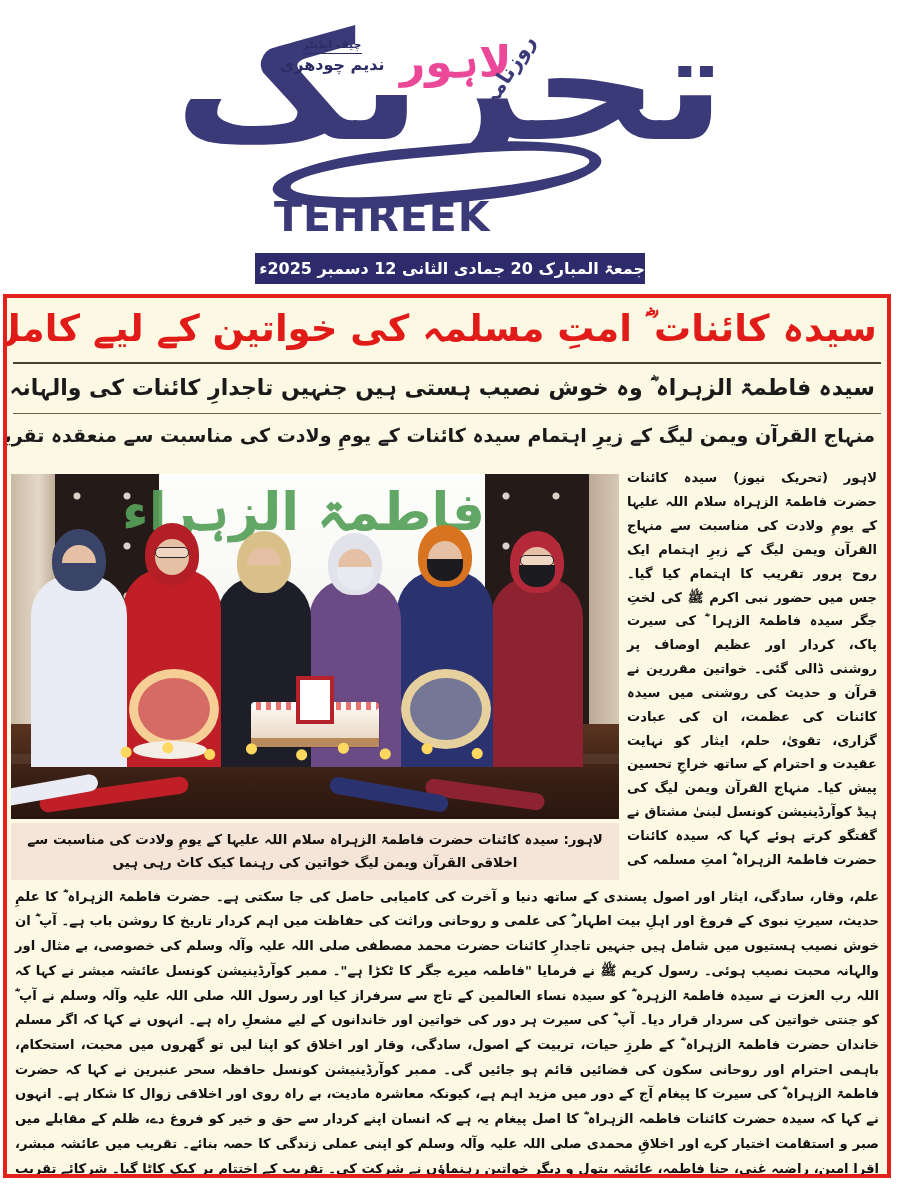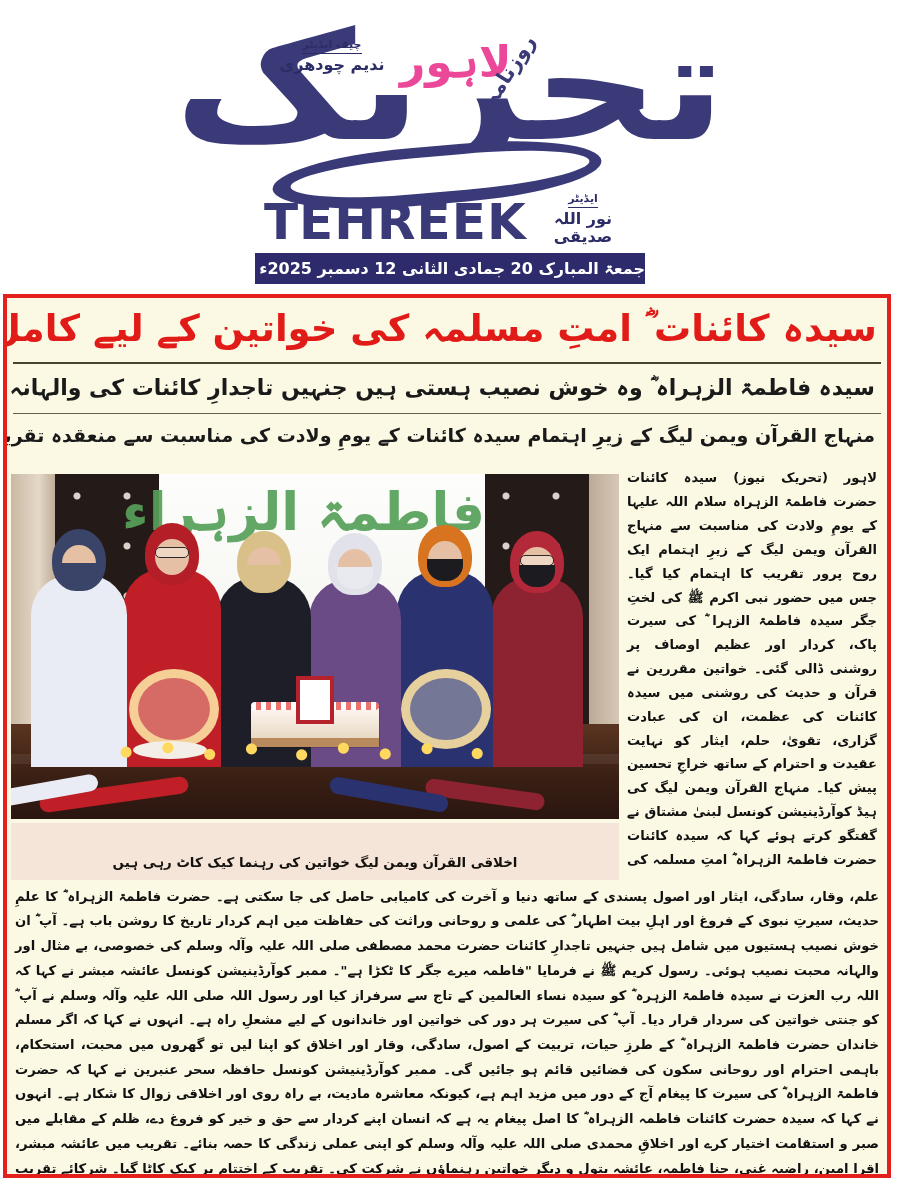--- a/index.html
+++ b/index.html
@@ -64,25 +64,25 @@
     width: 300px;
     height: 36px;
     border-radius: 50%/60%;
     background: #ffffff;
     transform: rotate(-5deg);
     z-index: 2;
   }
 
   .tehreek-latin {
     position: absolute;
-    left: 264px;
+    left: 274px;
     top: 193px;
     font-family: "DejaVu Sans", sans-serif;
     font-weight: bold;
-    font-size: 50px;
+    font-size: 41px;
     letter-spacing: 1px;
     color: #3b3a78;
     direction: ltr;
     z-index: 4;
   }
 
   .mast-label {
     position: absolute;
     direction: rtl;
     color: #2c2c66;
@@ -439,24 +439,20 @@
     <div class="logo-swoosh2"></div>
 
     <div class="city-word">لاہور</div>
     <div class="daily-word">روزنامہ</div>
 
     <div class="mast-label chief-editor">
       <span class="tiny">چیف ایڈیٹر</span>
       <span class="nm">ندیم چودھری</span>
     </div>
 
-    <div class="mast-label editor-right">
-      <span class="tiny">ایڈیٹر</span>
-      <span class="nm">نور اللہ صدیقی</span>
-    </div>
 
     <div class="tehreek-latin">TEHREEK</div>
   </div>
 
   <div class="datebar">جمعۃ المبارک 20 جمادی الثانی 12 دسمبر 2025ء 28 مگھر 2081 ب</div>
 </div>
 
 <div class="article">
 
   <div class="headline-main">سیدہ کائنات ؓ امتِ مسلمہ کی خواتین کے لیے کامل رول ماڈل ہیں: لبنیٰ مشتاق</div>
@@ -528,21 +524,21 @@
         <div class="ph-table"></div>
         <div class="deco left"></div>
         <div class="deco right"></div>
         <div class="plate"></div>
         <div class="cake"></div>
         <div class="cake-plaque"></div>
         <div class="lights"></div>
       </div>
 
       <div class="caption">
-        <br>
+        <span>لاہور: سیدہ کائنات حضرت فاطمۃ الزہراہ سلام اللہ علیہا کے یومِ ولادت کی مناسبت سے</span><br>
         <span>اخلاقی القرآن ویمن لیگ خواتین کی رہنما کیک کاٹ رہی ہیں</span>
       </div>
     </div>
   </div>
 
   <div class="body-wrap">
     <div class="body-text">
       <p>علم، وقار، سادگی، ایثار اور اصول پسندی کے ساتھ دنیا و آخرت کی کامیابی حاصل کی جا سکتی ہے۔ حضرت فاطمۃ الزہراہ ؓ کا علمِ حدیث، سیرتِ نبوی کے فروغ اور اہلِ بیت اطہار ؓ کی علمی و روحانی وراثت کی حفاظت میں اہم کردار تاریخ کا روشن باب ہے۔ آپ ؓ ان خوش نصیب ہستیوں میں شامل ہیں جنہیں تاجدارِ کائنات حضرت محمد مصطفی صلی اللہ علیہ وآلہ وسلم کی خصوصی، بے مثال اور والہانہ محبت نصیب ہوئی۔ رسول کریم ﷺ نے فرمایا "فاطمہ میرے جگر کا ٹکڑا ہے"۔ ممبر کوآرڈینیشن کونسل عائشہ مبشر نے کہا کہ اللہ رب العزت نے سیدہ فاطمۃ الزہرہ ؓ کو سیدہ نساء العالمین کے تاج سے سرفراز کیا اور رسول اللہ صلی اللہ علیہ وآلہ وسلم نے آپ ؓ کو جنتی خواتین کی سردار قرار دیا۔ آپ ؓ کی سیرت ہر دور کی خواتین اور خاندانوں کے لیے مشعلِ راہ ہے۔ انہوں نے کہا کہ اگر مسلم خاندان حضرت فاطمۃ الزہراہ ؓ کے طرزِ حیات، تربیت کے اصول، سادگی، وقار اور اخلاق کو اپنا لیں تو گھروں میں محبت، استحکام، باہمی احترام اور روحانی سکون کی فضائیں قائم ہو جائیں گی۔ ممبر کوآرڈینیشن کونسل حافظہ سحر عنبرین نے کہا کہ حضرت فاطمۃ الزہراہ ؓ کی سیرت کا پیغام آج کے دور میں مزید اہم ہے، کیونکہ معاشرہ مادیت، بے راہ روی اور اخلاقی زوال کا شکار ہے۔ انہوں نے کہا کہ سیدہ حضرت کائنات فاطمہ الزہراہ ؓ کا اصل پیغام یہ ہے کہ انسان اپنے کردار سے حق و خیر کو فروغ دے، ظلم کے مقابلے میں صبر و استقامت اختیار کرے اور اخلاقِ محمدی صلی اللہ علیہ وآلہ وسلم کو اپنی عملی زندگی کا حصہ بنائے۔ تقریب میں عائشہ مبشر، اقرا امین، راضیہ غنی، حنا فاطمہ، عائشہ بتول و دیگر خواتین رہنماؤں نے شرکت کی۔ تقریب کے اختتام پر کیک کاٹا گیا۔ شرکائے تقریب نے دعا کی کہ اللہ تعالیٰ امتِ مسلمہ کو سیدہ فاطمۃ الزہراہ ؓ کی</p>
 
     </div>

